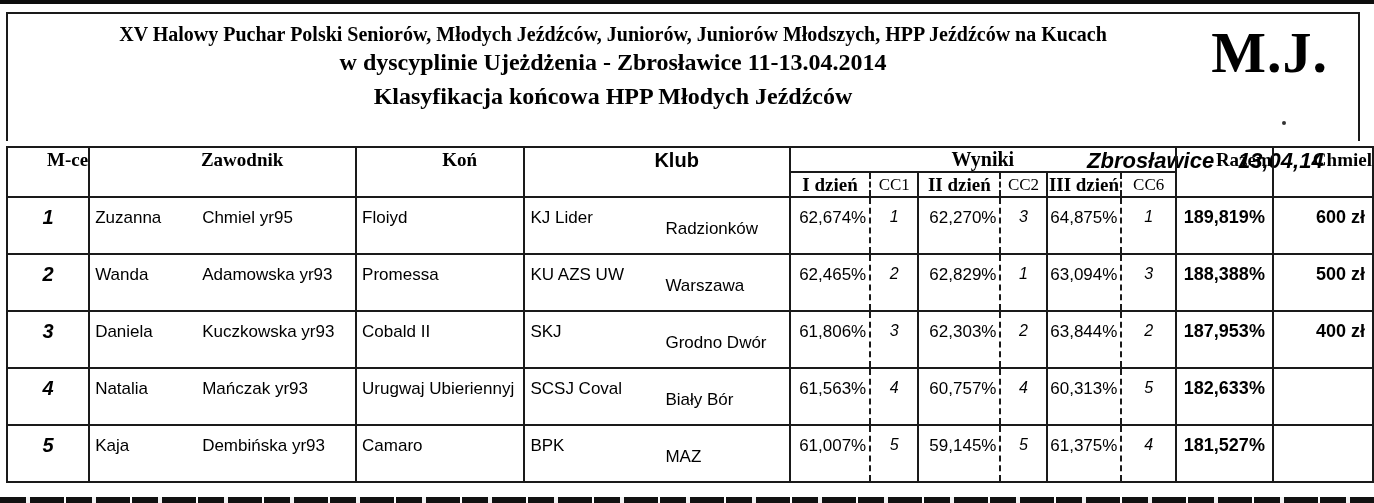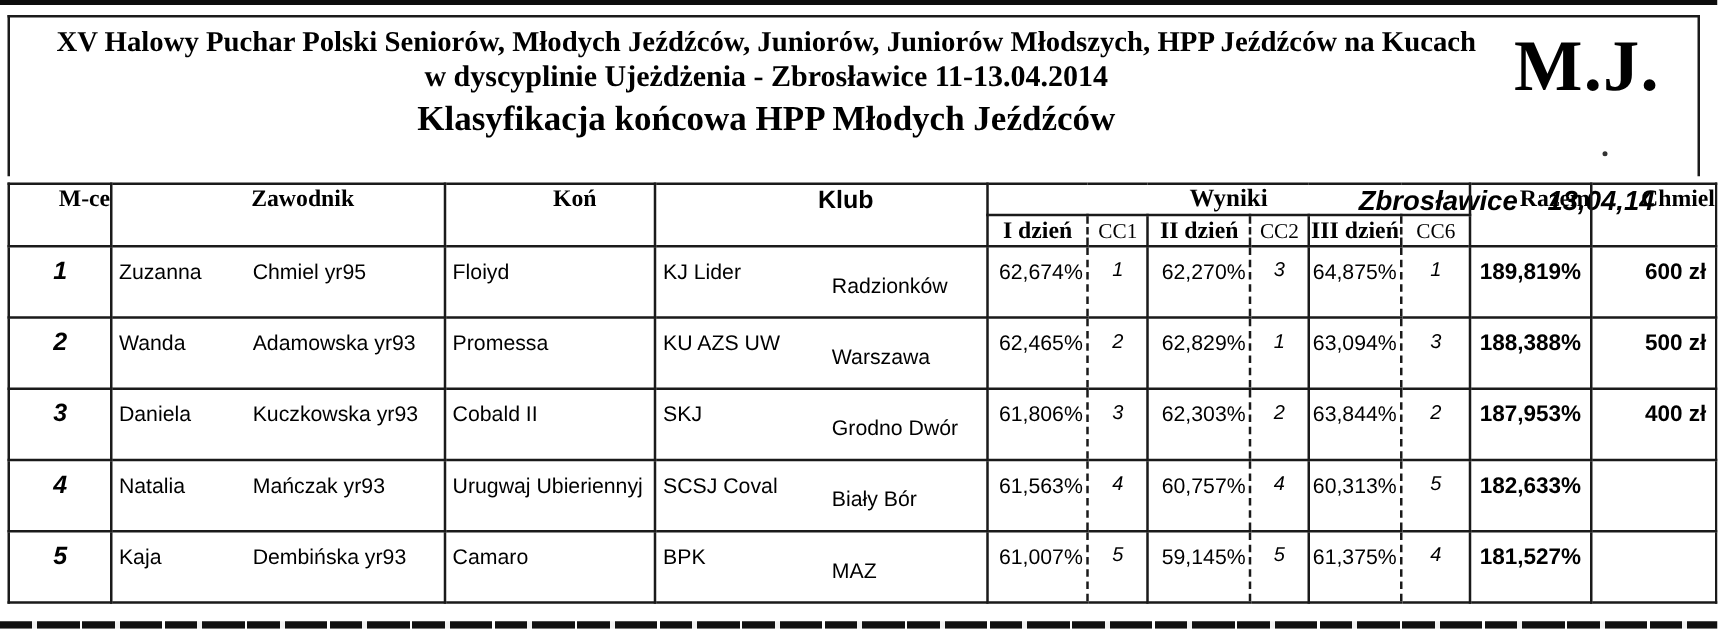--- a/index.html
+++ b/index.html
@@ -8,23 +8,23 @@
   .page { position:relative; width:1374px; height:503px; background:#fff; }
 
   .top-bar { position:absolute; left:0; top:0; width:1374px; height:4px; background:#0d0d0d; }
   .bottom-bar { position:absolute; left:0; bottom:0; width:1374px; height:6px;
     background:repeating-linear-gradient(90deg,#111 0 26px,#f2f2f2 26px 30px,#111 30px 64px,#fff 64px 66px); }
 
   .title-box { position:absolute; left:6px; top:12px; width:1354px; height:129px;
     border:2px solid #1a1a1a; border-bottom:none; }
   .title-lines { position:absolute; left:0; top:6px; width:1210px; text-align:center;
     font-family:"Liberation Serif", serif; font-weight:bold; }
-  .t1 { font-size:23px; line-height:28px; }
+  .t1 { font-size:20px; line-height:28px; }
   .t2 { font-size:24px; line-height:28px; }
-  .t3 { font-size:28px; line-height:36px; margin-top:2px; }
+  .t3 { font-size:24px; line-height:36px; margin-top:2px; }
   .mj { position:absolute; right:30px; top:8px; font-family:"Liberation Serif", serif;
     font-weight:bold; font-size:58px; line-height:62px; letter-spacing:1px; }
   .stray-dot { position:absolute; left:1282px; top:121px; width:4px; height:4px; background:#333; border-radius:50%; }
 
   .loc-line { position:absolute; top:120px; left:0; width:1108px; height:24px;
     font-weight:bold; font-style:italic; font-size:22px;margin-top:28px; }
   .loc { position:absolute; left:1087px; }
   .dt  { position:absolute; left:1238px; }
 
   table.results { position:absolute; left:6px; top:146px; border-collapse:collapse;

